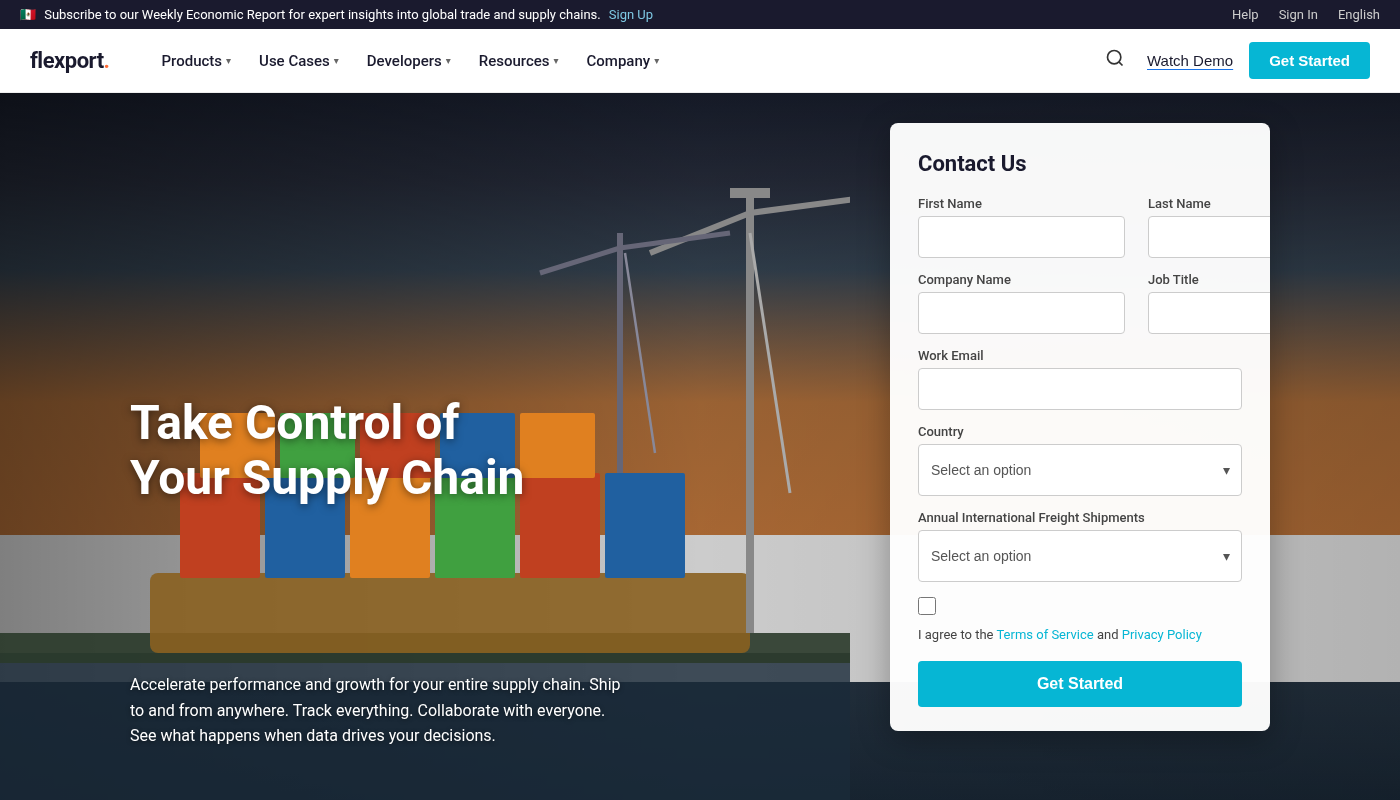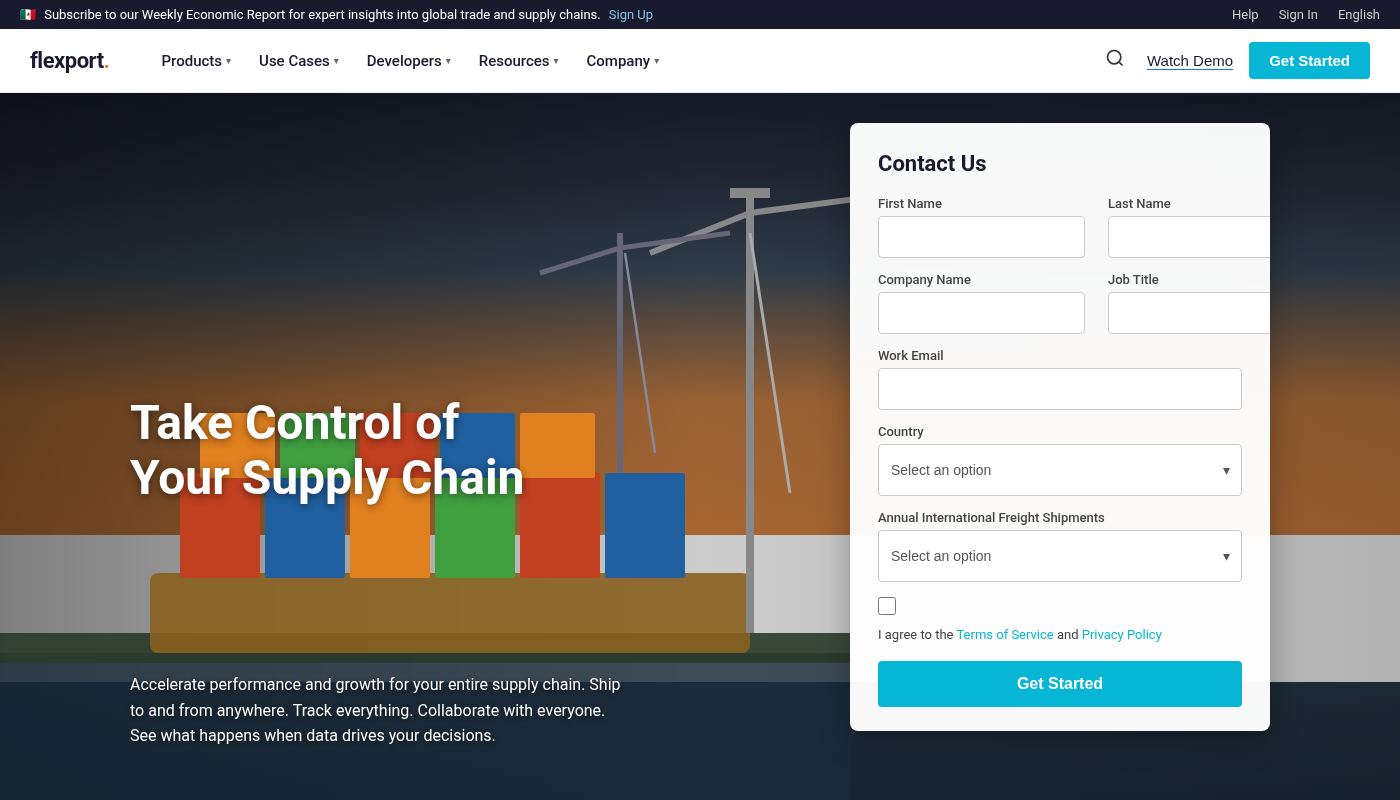--- a/index.html
+++ b/index.html
@@ -105,21 +105,21 @@
       line-height: 1.6;
       z-index: 5;
       text-shadow: 0 1px 4px rgba(0,0,0,0.5);
     }
 
     
     .contact-form-panel {
       position: absolute;
       right: 130px;
       top: 30px;
-      width: 420px;
+      width: 380px;
       background: rgba(255,255,255,0.97);
       border-radius: 8px;
       padding: 28px 28px 24px;
       z-index: 10;
       box-shadow: 0 8px 32px rgba(0,0,0,0.3);
       max-height: 680px;
       overflow-y: auto;
     }
     .form-title {
       font-size: 22px;

